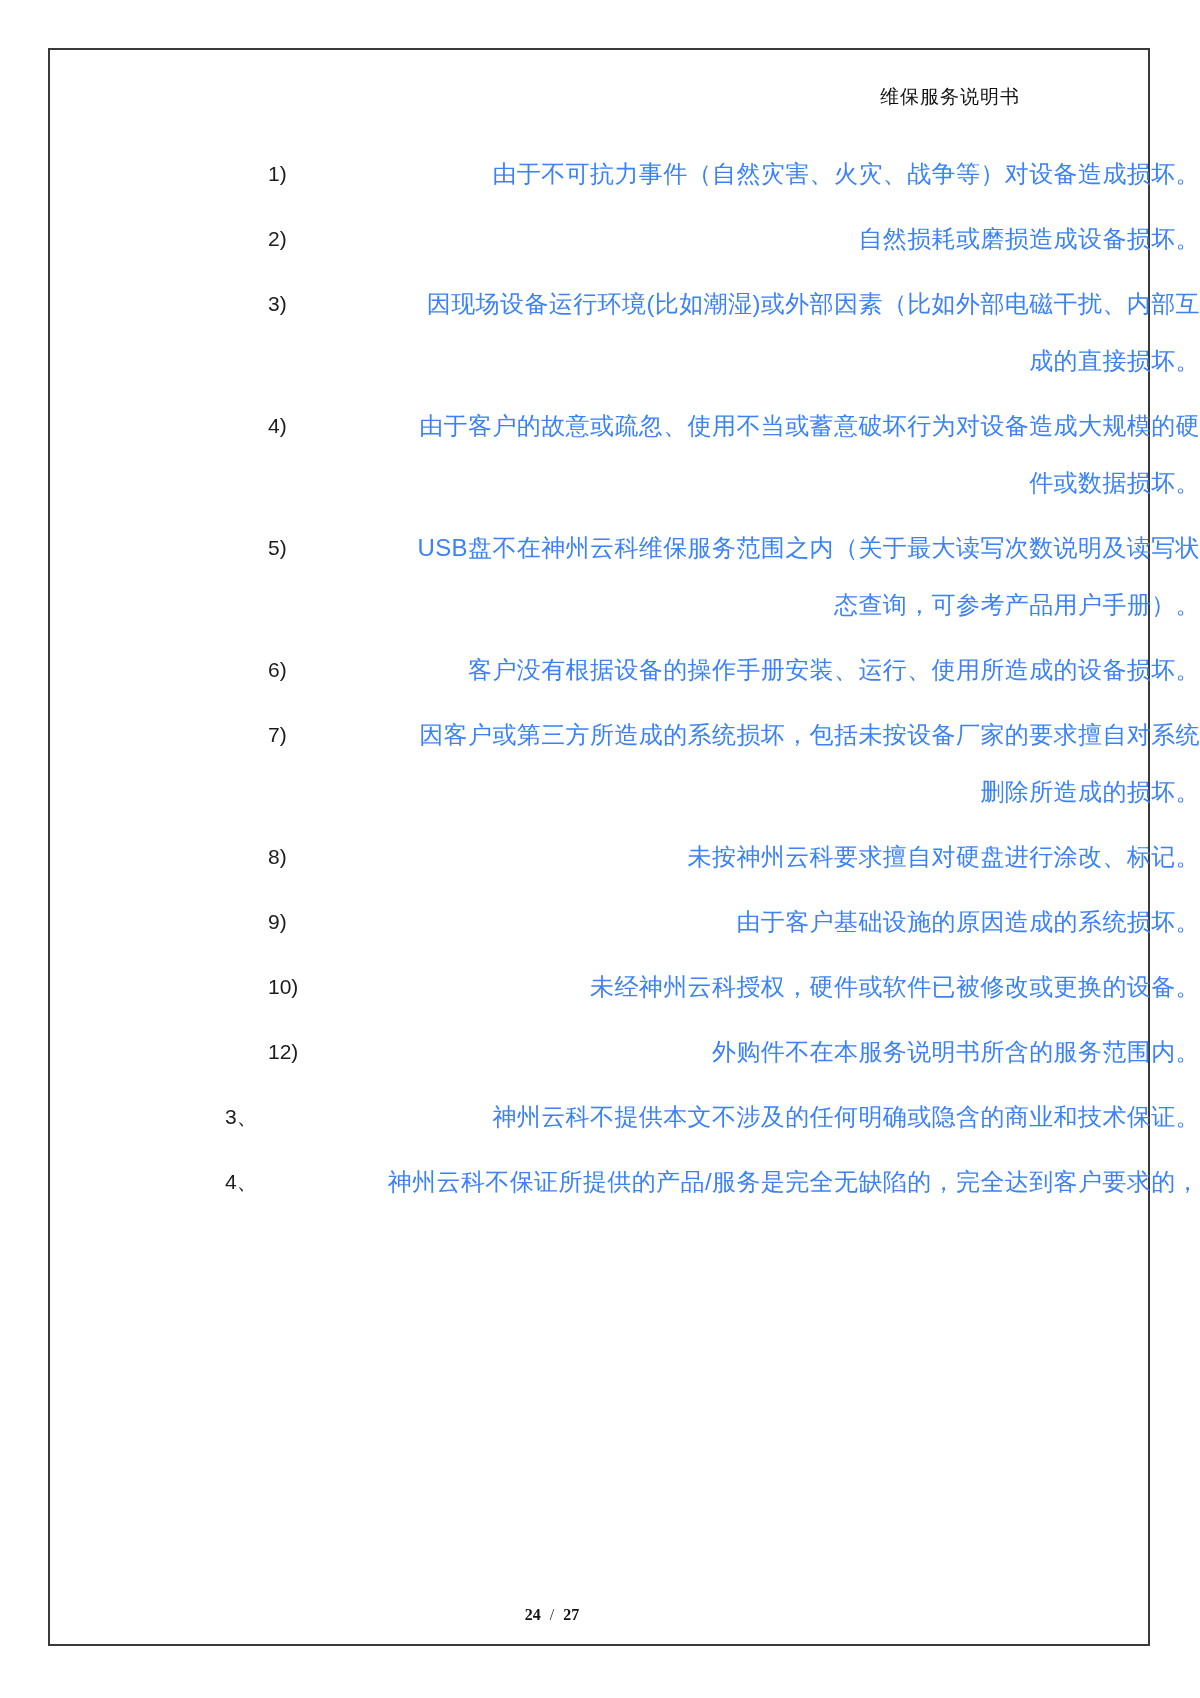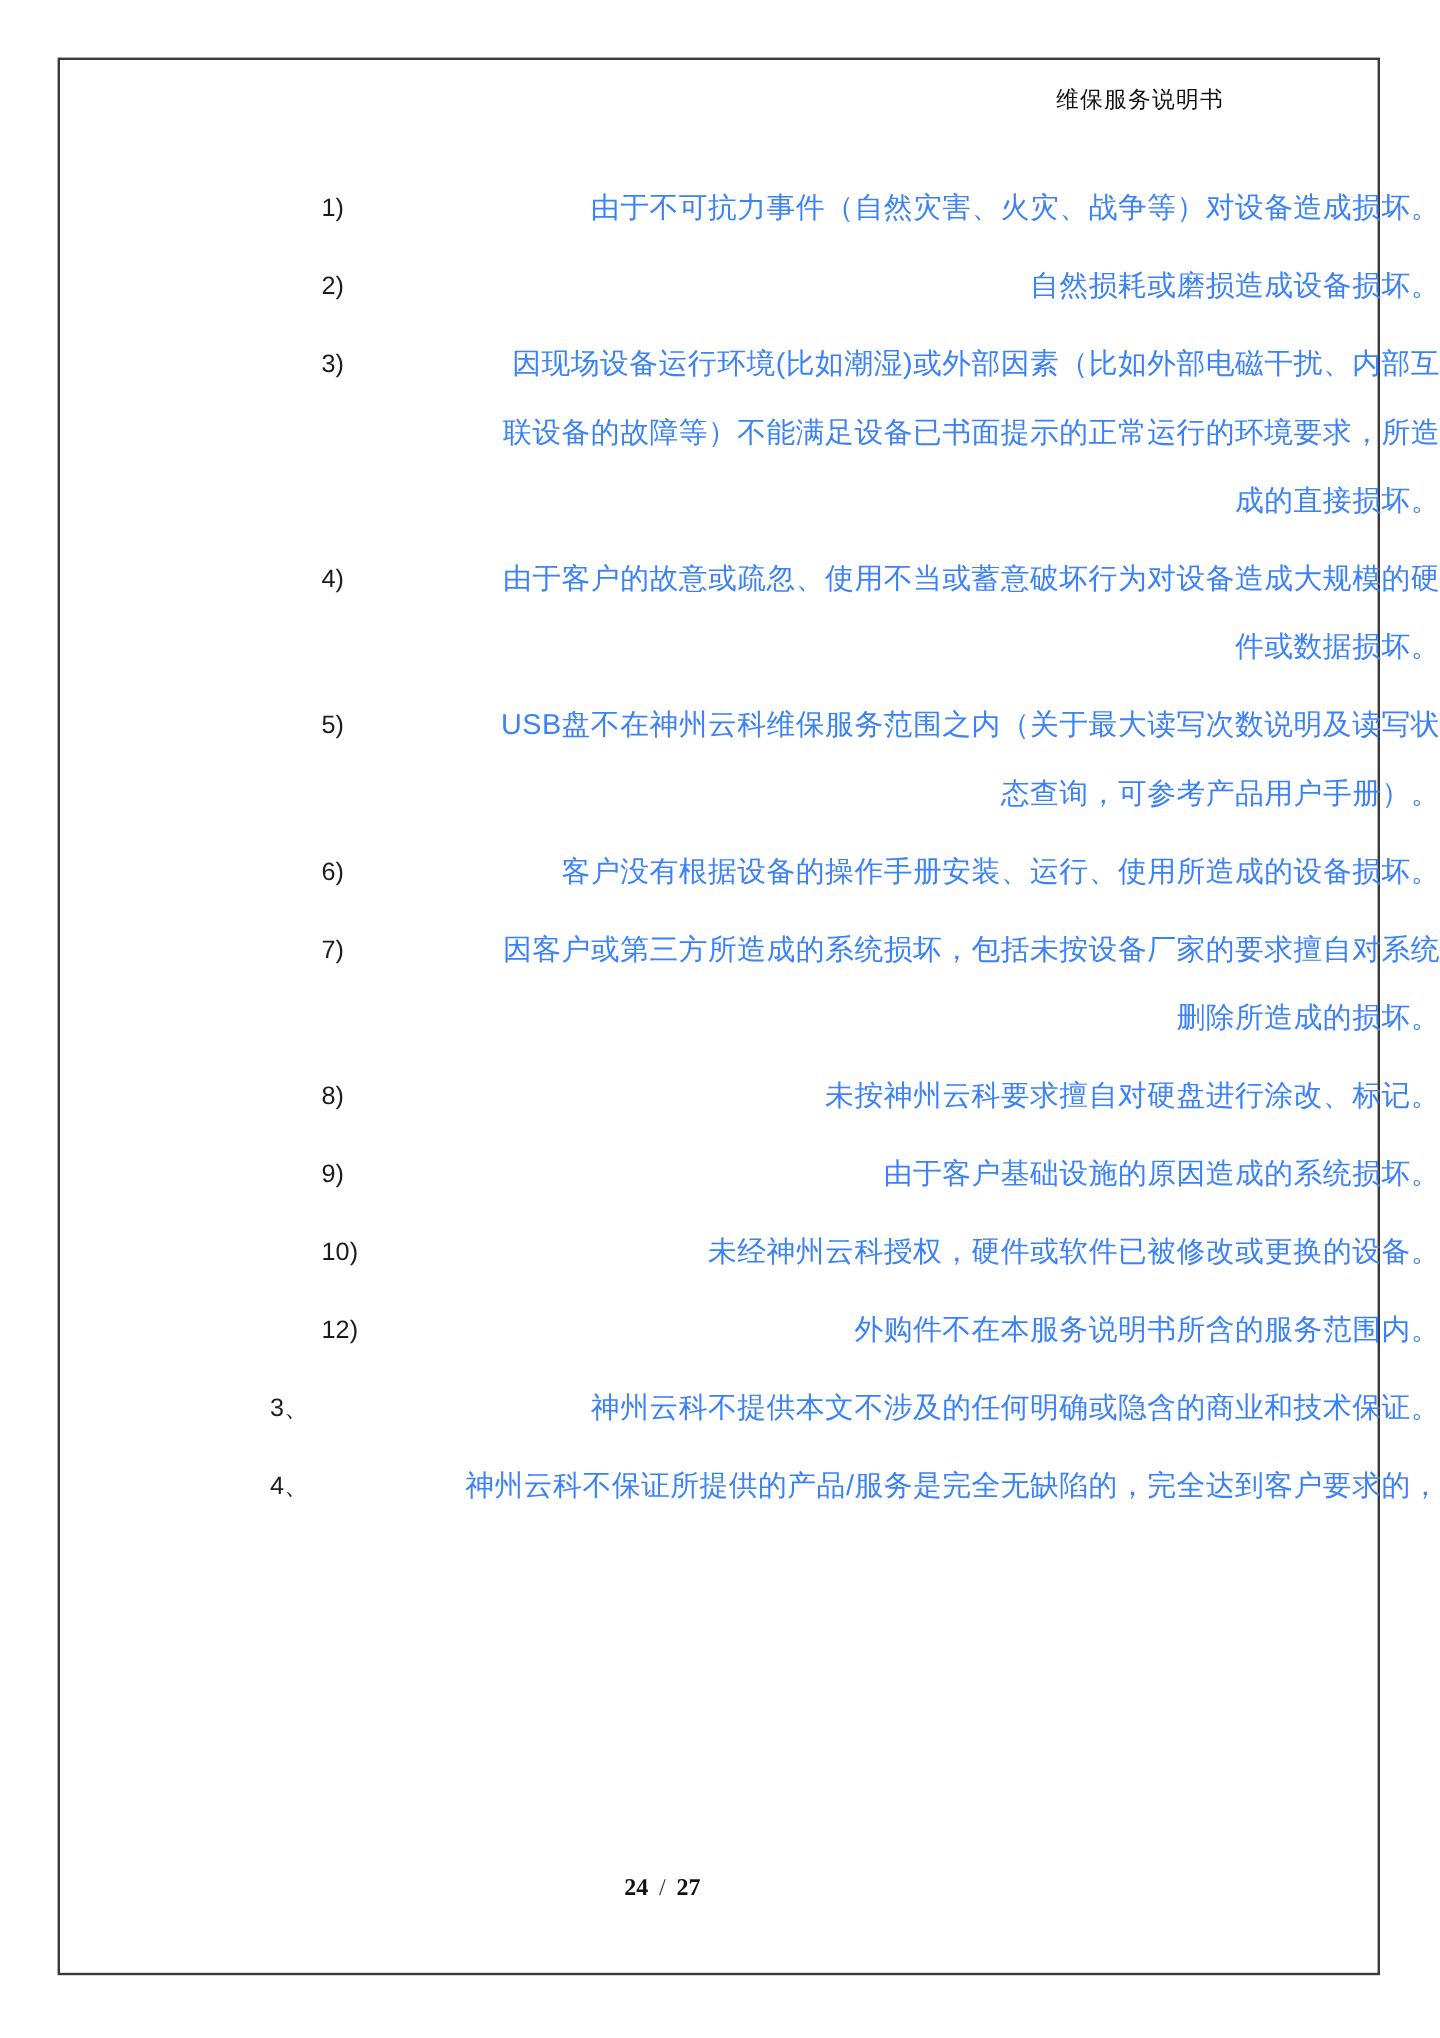--- a/index.html
+++ b/index.html
@@ -21,21 +21,21 @@
     left: 48px;
     top: 48px;
     width: 1102px;
     height: 1598px;
     border: 2px solid #3a3a3a;
     box-sizing: border-box;
     pointer-events: none;
   }
   .header {
     position: absolute;
-    top: 70px;
+    top: 84px;
     right: 180px;
     font-family: "Liberation Serif", "DejaVu Serif", serif;
     font-size: 19px;
     letter-spacing: 1px;
     color: #111111;
     white-space: nowrap;
   }
   .content {
     position: absolute;
     top: 145px;
@@ -62,26 +62,26 @@
     font-size: 24px;
     letter-spacing: 0.4px;
     white-space: nowrap;
     color: #3b82f6;
     text-align: right;
   }
   .item.inner .line { margin-left: 308px; }
   .item.outer .line { margin-left: 258px; }
   .footer {
     position: absolute;
-    top: 1562px;
+    top: 1606px;
     left: 0;
     width: 1104px;
     text-align: center;
     font-family: "Liberation Serif", "DejaVu Serif", serif;
-    font-size: 20px;
+    font-size: 16px;
     color: #111111;
   }
   .footer .num { font-weight: bold; }
   .footer .sep { margin: 0 9px; font-weight: normal; color: #333333; }
 </style>
 </head>
 <body>
 
 <div class="page">
   <div class="frame"></div>
@@ -94,21 +94,20 @@
           <span class="marker">1)</span>
           <div class="line">由于不可抗力事件（自然灾害、火灾、战争等）对设备造成损坏。</div>
         </div>
         <div class="item inner">
           <span class="marker">2)</span>
           <div class="line">自然损耗或磨损造成设备损坏。</div>
         </div>
         <div class="item inner">
           <span class="marker">3)</span>
           <div class="line">因现场设备运行环境(比如潮湿)或外部因素（比如外部电磁干扰、内部互</div>
-          <div class="line">联设备的故障等）不能满足设备已书面提示的正常运行的环境要求，所造</div>
           <div class="line">成的直接损坏。</div>
         </div>
         <div class="item inner">
           <span class="marker">4)</span>
           <div class="line">由于客户的故意或疏忽、使用不当或蓄意破坏行为对设备造成大规模的硬</div>
           <div class="line">件或数据损坏。</div>
         </div>
         <div class="item inner">
           <span class="marker">5)</span>
           <div class="line">USB盘不在神州云科维保服务范围之内（关于最大读写次数说明及读写状</div>

